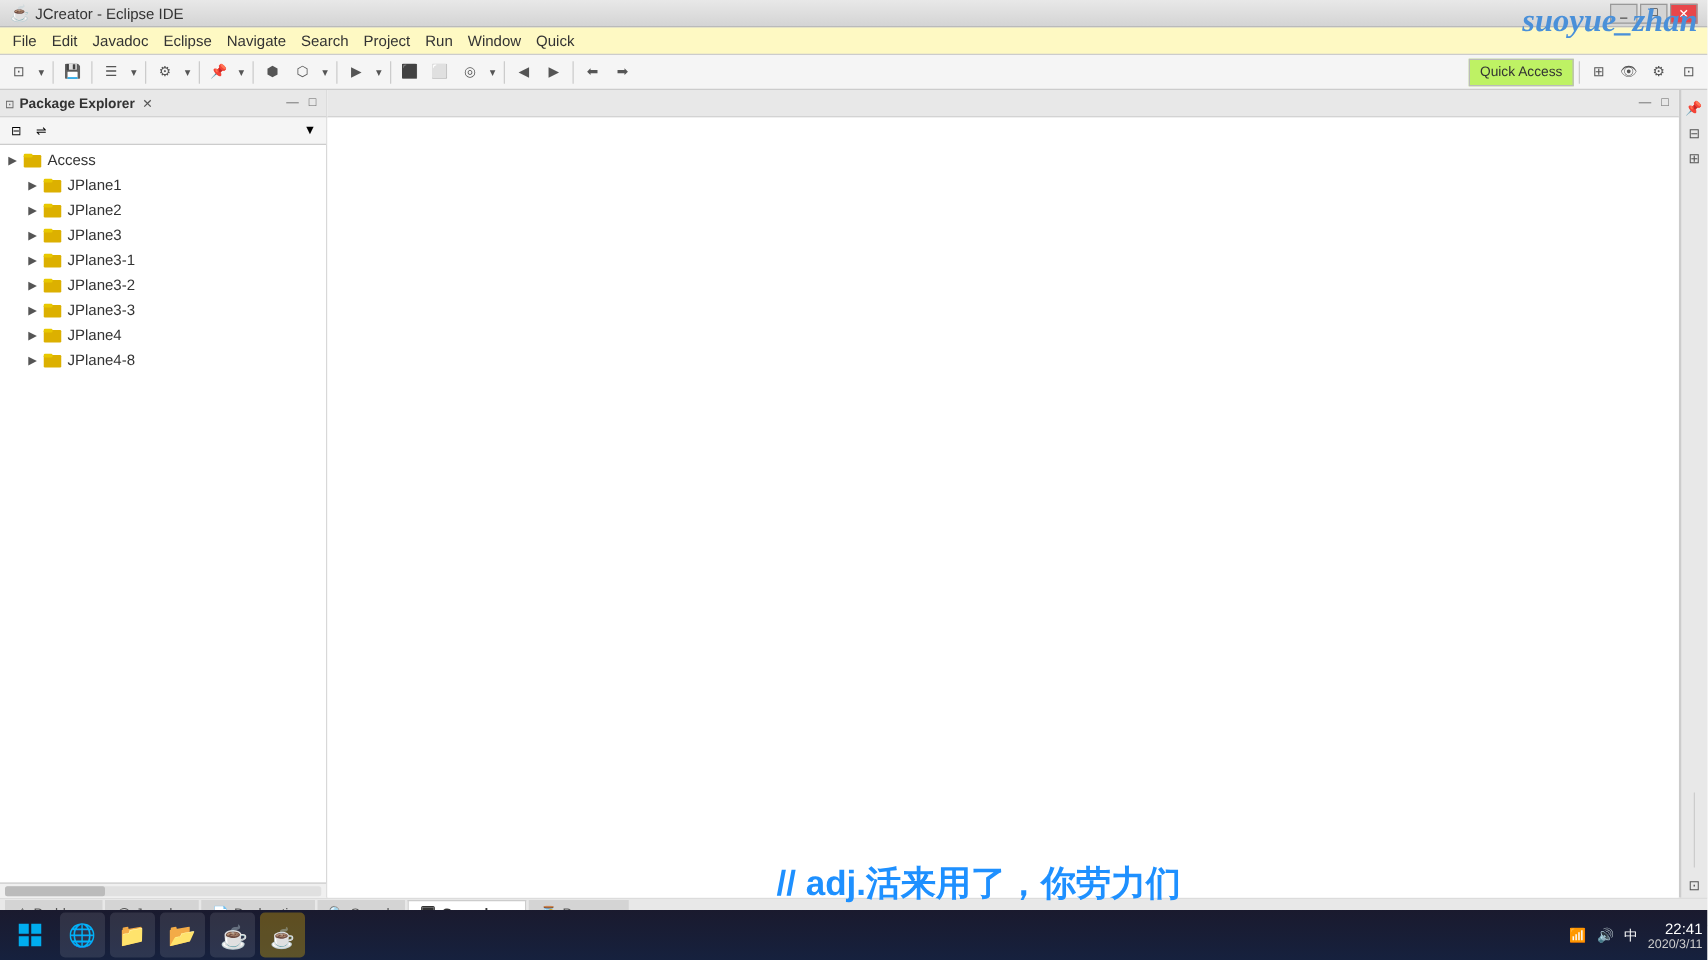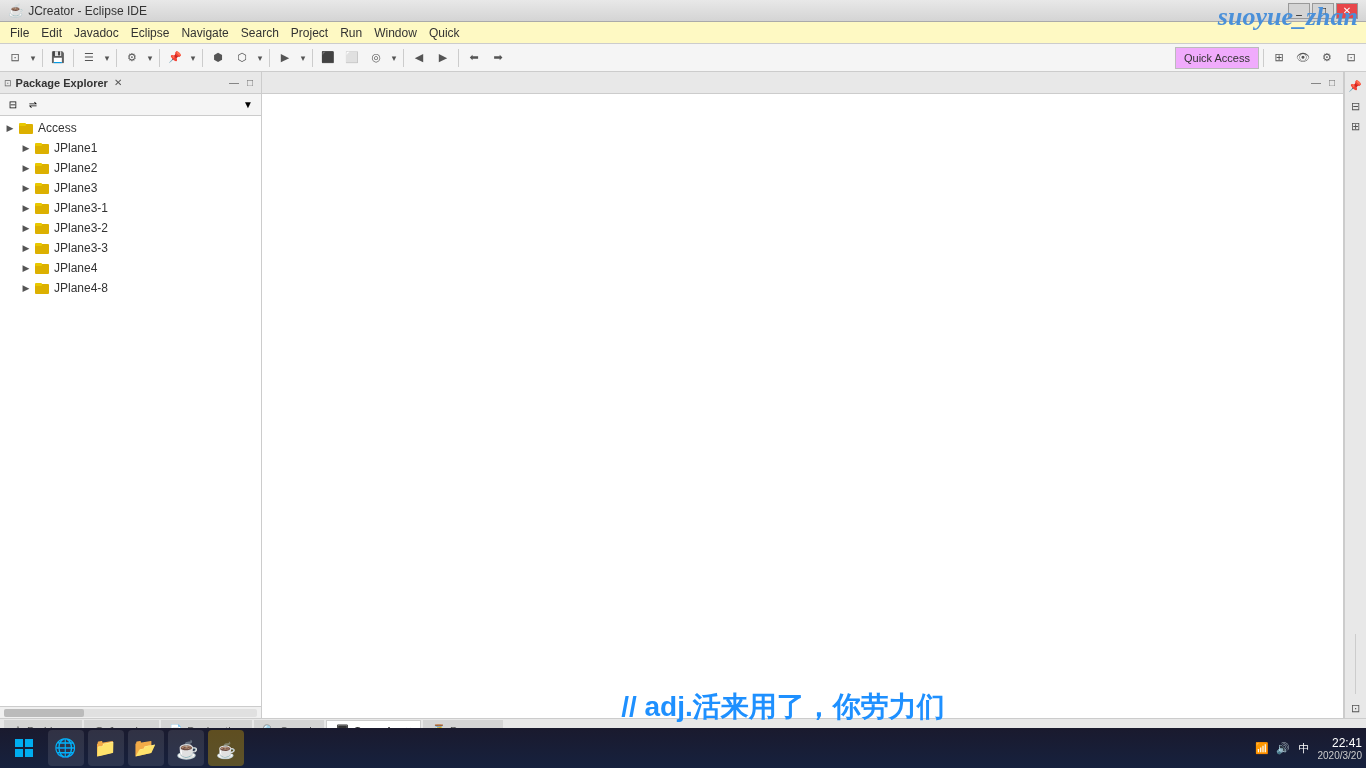--- a/index.html
+++ b/index.html
@@ -103,21 +103,21 @@
     }
     .toolbar-separator {
       width: 1px;
       height: 18px;
       background: #ccc;
       margin: 0 2px;
     }
     #quick-access-btn {
       height: 22px;
       padding: 0 8px;
-      background: #f0abfc;
+      background: #bef264;
       border: 1px solid #bbb;
       font-size: 11px;
       cursor: pointer;
       color: #333;
     }
 
     
     #main-layout {
       display: flex;
       height: calc(768px - 22px - 22px - 28px - 22px - 28px);
@@ -733,18 +733,18 @@
     <svg width="24" height="24" viewBox="0 0 24 24">
       <text x="2" y="20" font-size="16" fill="#e67e00">☕</text>
     </svg>
   </div>
   <div id="taskbar-right">
     <span>📶</span>
     <span>🔊</span>
     <span>中</span>
     <div style="text-align:right;">
       <div style="font-size:12px;color:white;">22:41</div>
-      <div style="font-size:10px;color:#ccc;">2020/3/20</div>
+      <div style="font-size:10px;color:#ccc;">2020/3/11</div>
     </div>
   </div>
 </div>
 
 <div id="chinese-text">// adj.活来用了，你劳力们</div>
 
 </body></html>

